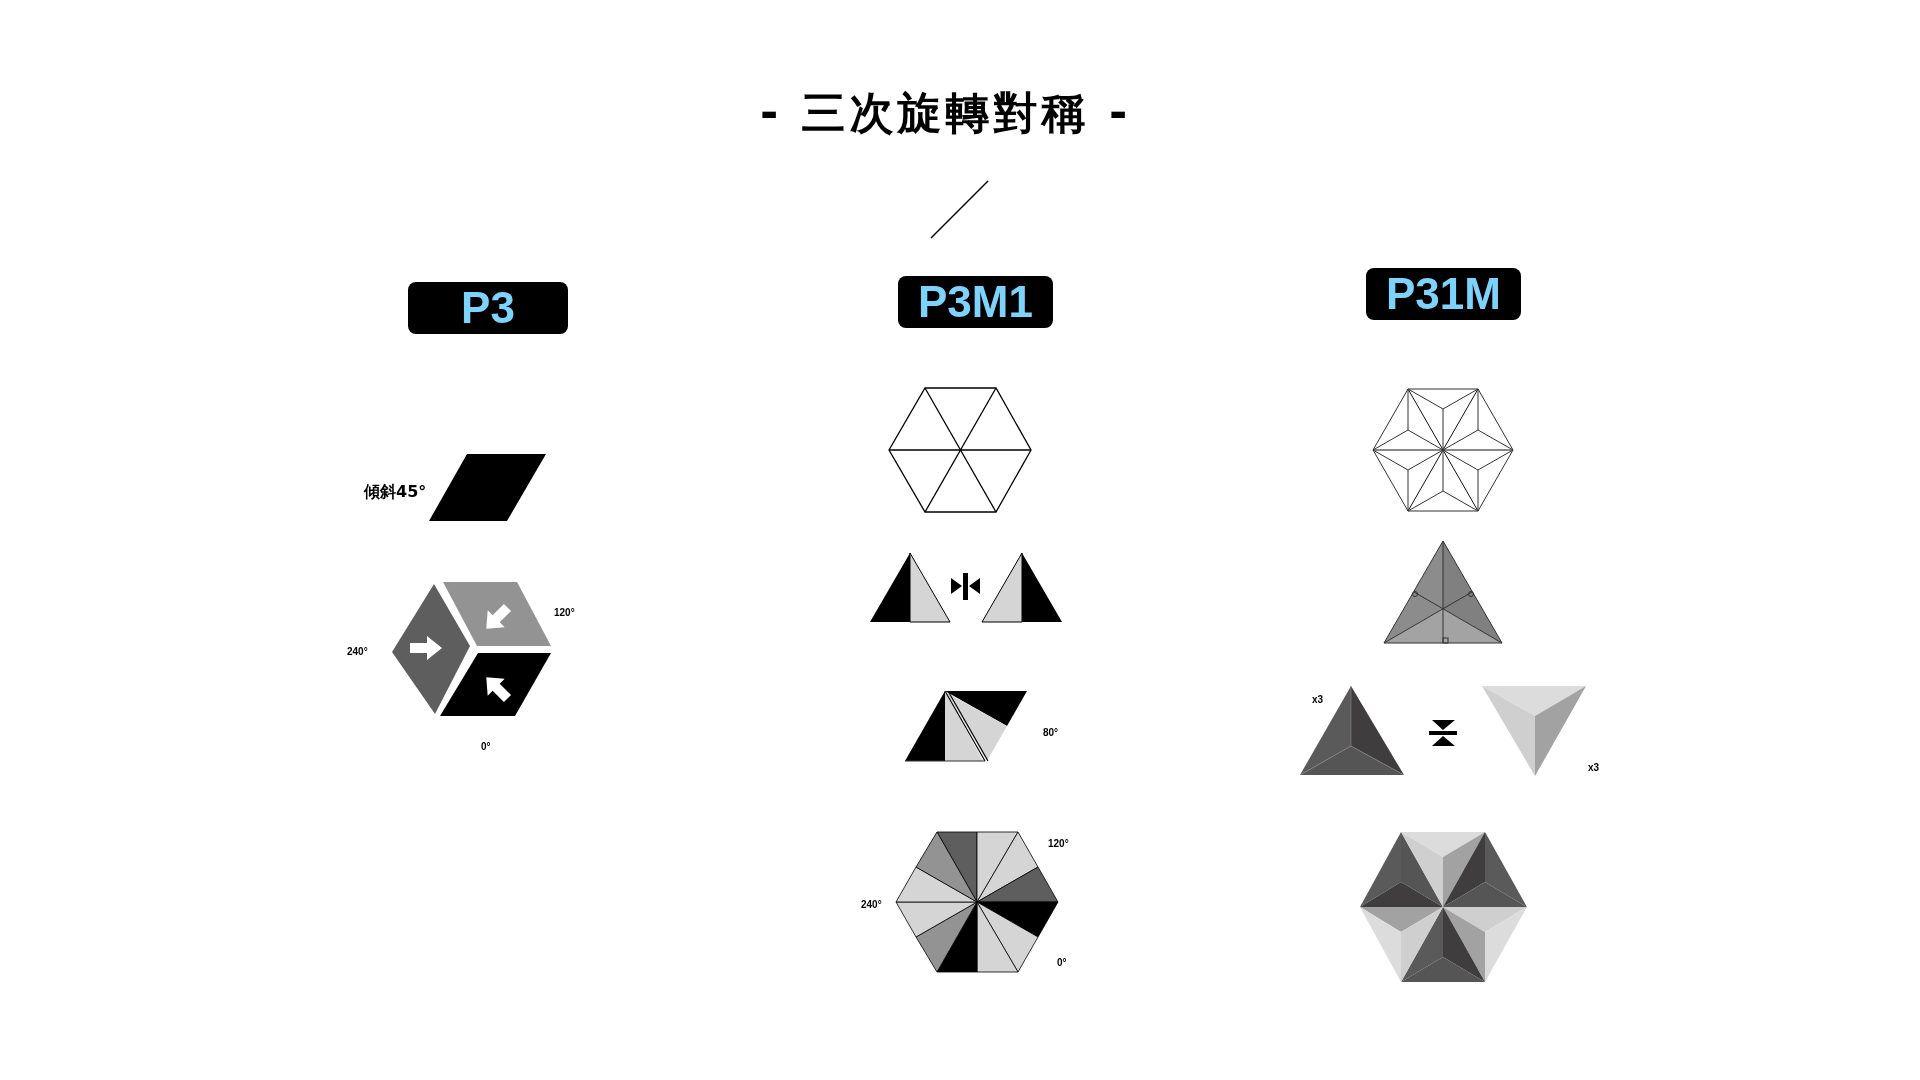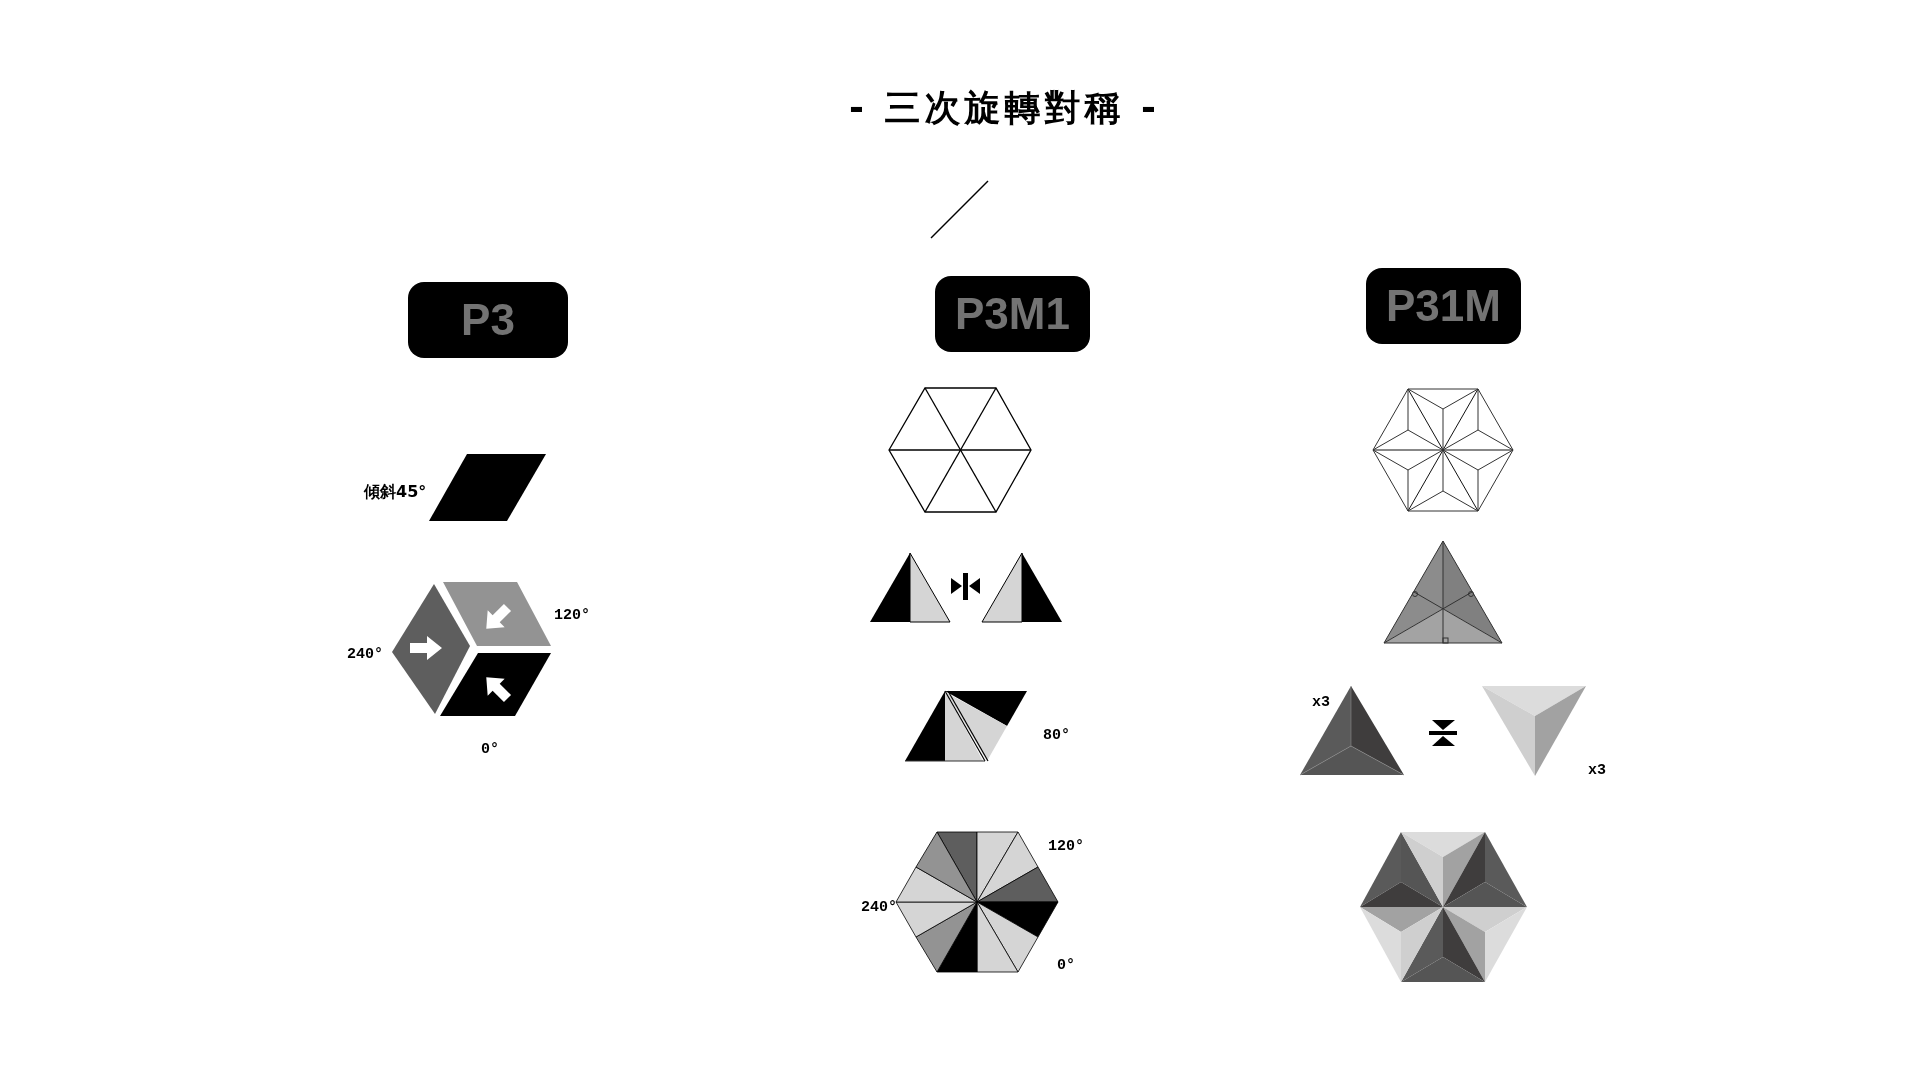--- a/index.html
+++ b/index.html
@@ -1,25 +1,25 @@
 <!DOCTYPE html>
 <html><head>
 <meta charset="utf-8">
 <style>
   html, body { margin: 0; padding: 0; background: #ffffff; }
   body { width: 1920px; height: 1080px; position: relative; overflow: hidden;
          font-family: "Liberation Sans", "DejaVu Sans", sans-serif; color: #000; }
-  .title { position: absolute; left: 760px; top: 84px; width: 400px; text-align: right;
-           font-family: "DejaVu Sans", sans-serif; font-weight: bold; font-size: 36px;
+  .title { position: absolute; left: 760px; top: 84px; width: 400px; text-align: left;
+           font-family: "DejaVu Sans", sans-serif; font-weight: bold; font-size: 44px;
            letter-spacing: 4px; white-space: nowrap; }
-  .badge { position: absolute; background: #000; color: #737373; border-radius: 16px;
+  .badge { position: absolute; background: #000; color: #7dd3fc; border-radius: 8px;
            font-family: "Liberation Sans", sans-serif; font-weight: bold; font-size: 44px;
-           display: flex; align-items: center; justify-content: center; height: 76px; }
-  .lbl { position: absolute; font-family: Liberation Mono, monospace; font-weight: bold;
-         font-size: 15px; white-space: nowrap; }
+           display: flex; align-items: center; justify-content: center; height: 52px; }
+  .lbl { position: absolute; font-family: Liberation Sans, sans-serif; font-weight: bold;
+         font-size: 10px; white-space: nowrap; }
   .lbl.cjk { font-family: "DejaVu Sans", sans-serif; font-size: 16px; }
   svg.canvas { position: absolute; left: 0; top: 0; }
 </style>
 </head>
 <body>
 
 <div class="title">- 三次旋轉對稱 -</div>
 
 <svg class="canvas" width="1920" height="1080" viewBox="0 0 1920 1080">
 
@@ -178,21 +178,21 @@
     <polygon points="1443,907 1485,982 1443,957" fill="#3f3d3d"></polygon>
     <polygon points="1401,982 1485,982 1443,957" fill="#555555"></polygon>
 
     <polygon points="1360,907 1443,907 1401,932" fill="#a2a2a2"></polygon>
     <polygon points="1360,907 1401,932 1401,982" fill="#dcdcdc"></polygon>
     <polygon points="1443,907 1401,932 1401,982" fill="#cfcfcf"></polygon>
   </g>
 </svg>
 
 <div class="badge" style="left:408px; top:282px; width:160px;">P3</div>
-<div class="badge" style="left:935px; top:276px; width:155px;">P3M1</div>
+<div class="badge" style="left:898px; top:276px; width:155px;">P3M1</div>
 <div class="badge" style="left:1366px; top:268px; width:155px;">P31M</div>
 
 <div class="lbl cjk" style="left:364px; top:482px;">傾斜45°</div>
 <div class="lbl" style="left:554px; top:607px;">120°</div>
 <div class="lbl" style="left:347px; top:646px;">240°</div>
 <div class="lbl" style="left:481px; top:741px;">0°</div>
 
 <div class="lbl" style="left:1043px; top:727px;">80°</div>
 <div class="lbl" style="left:1048px; top:838px;">120°</div>
 <div class="lbl" style="left:861px; top:899px;">240°</div>

